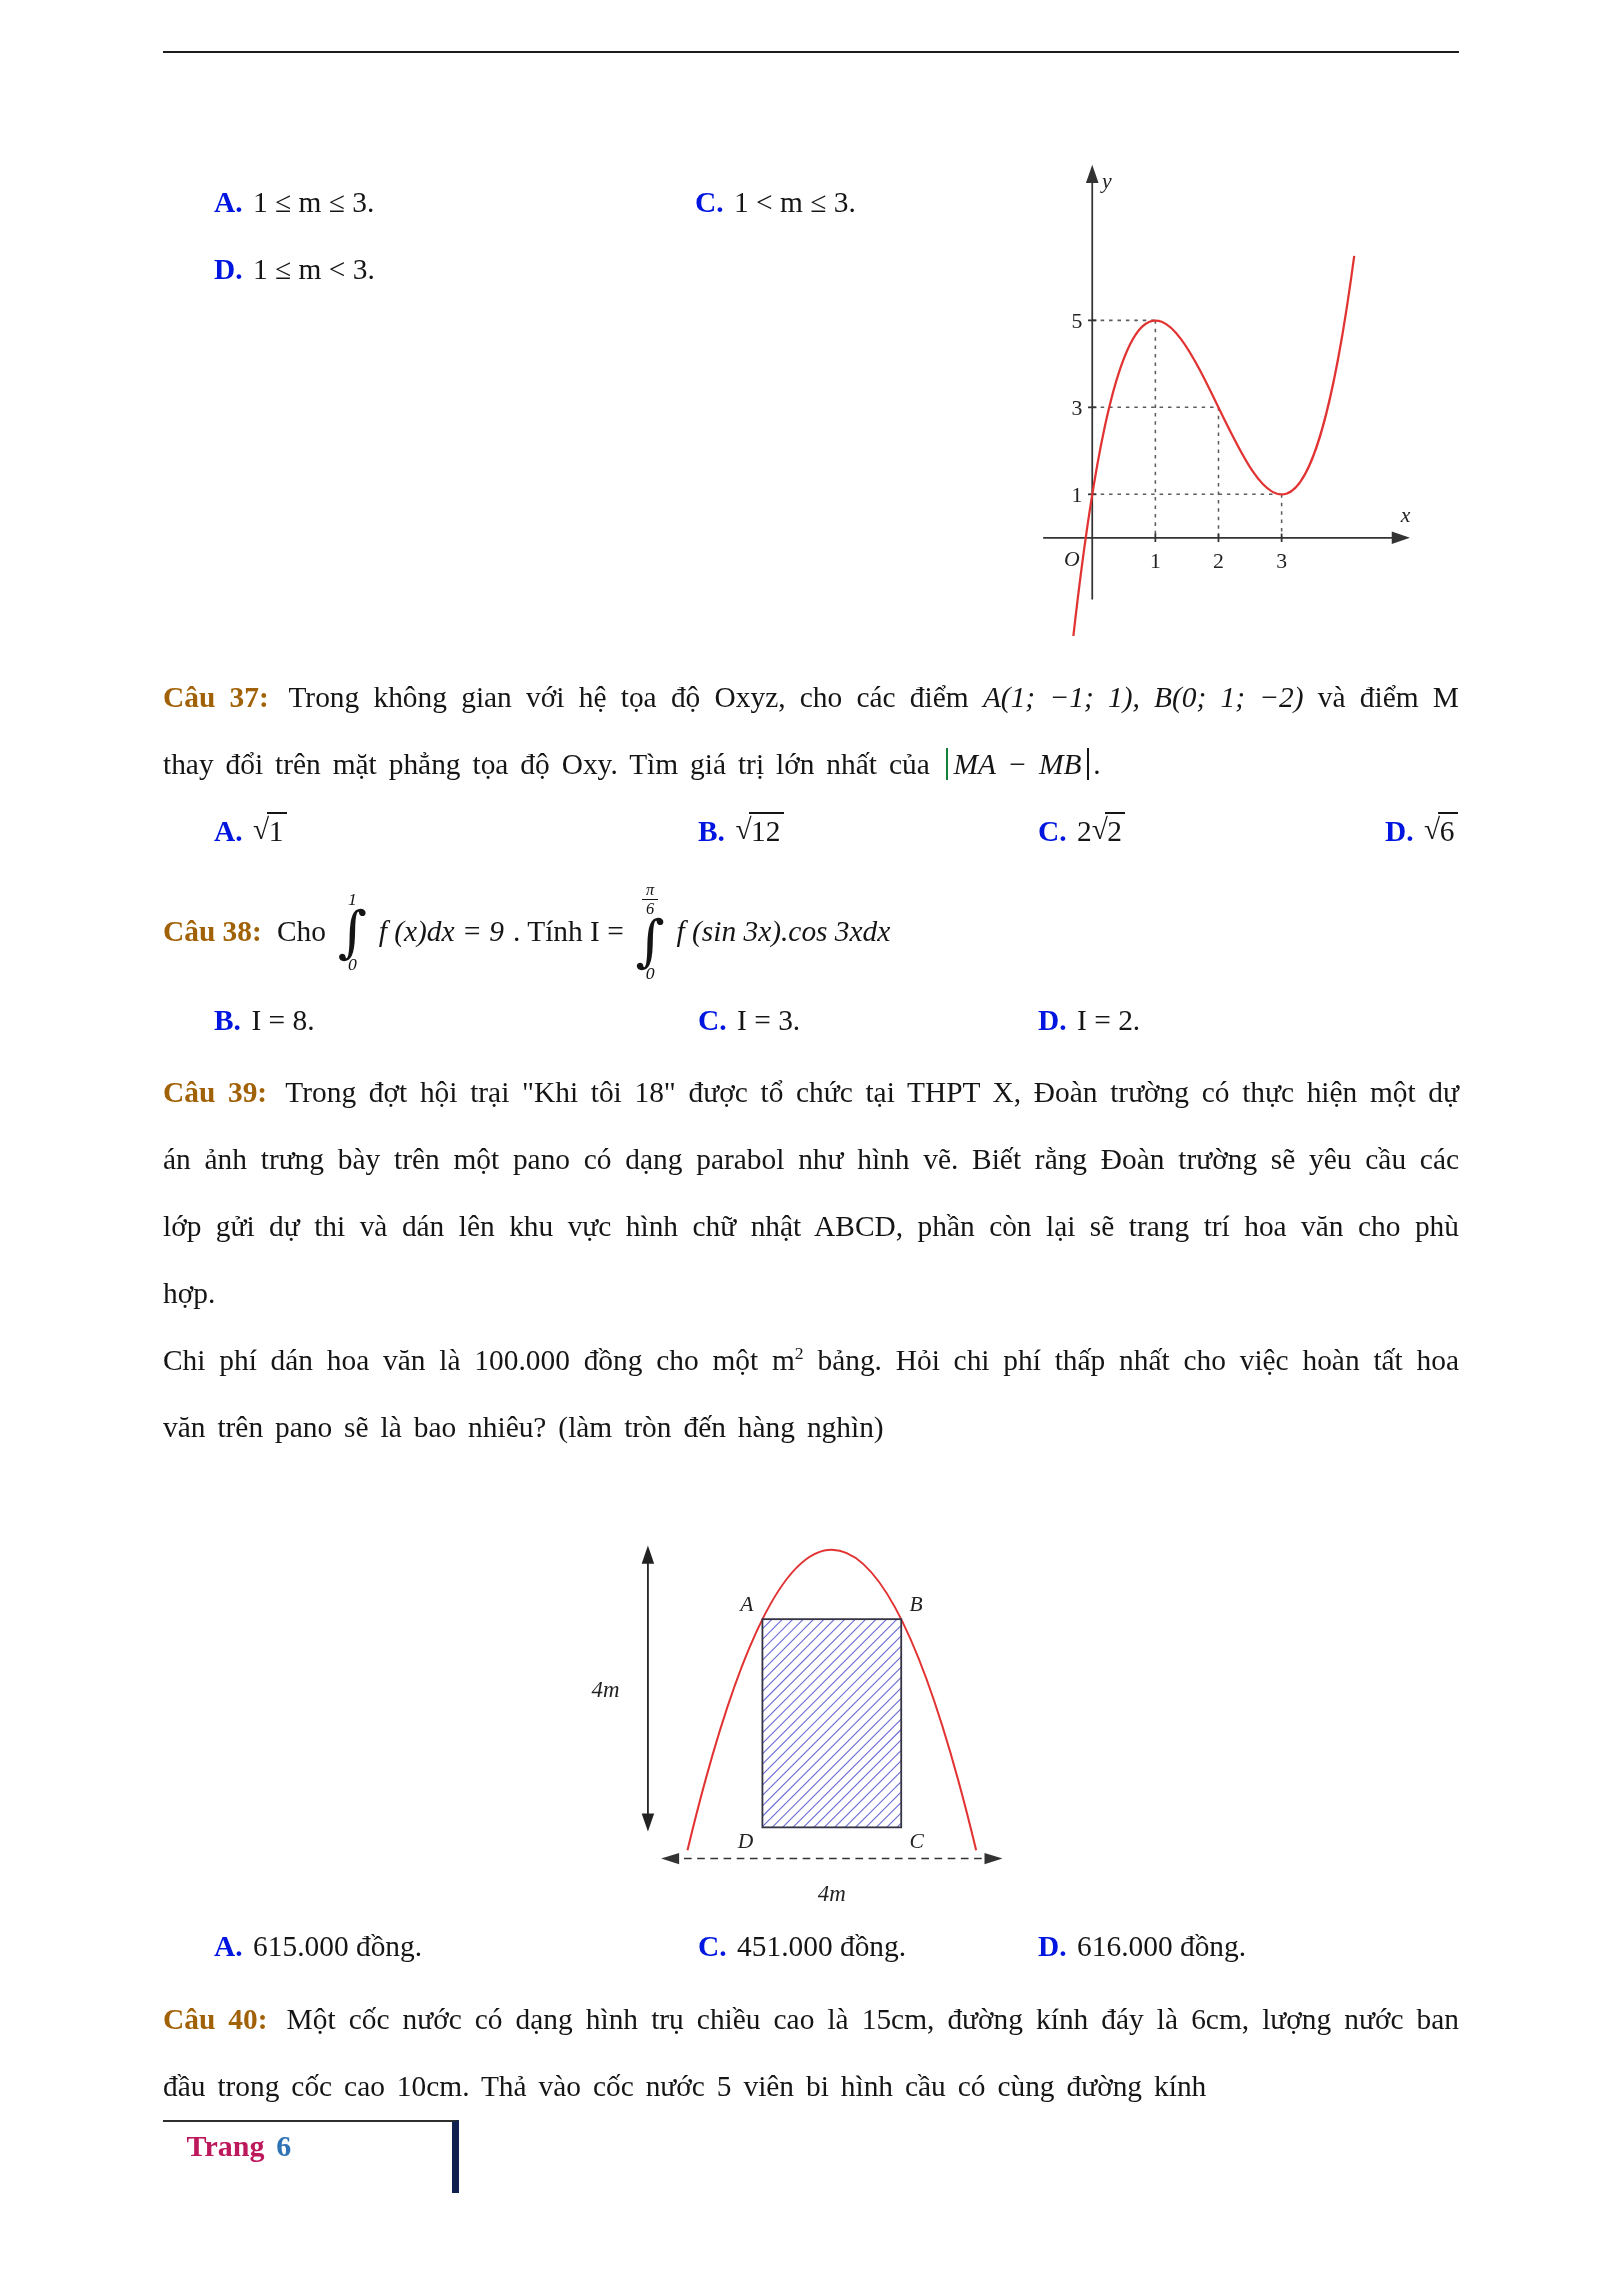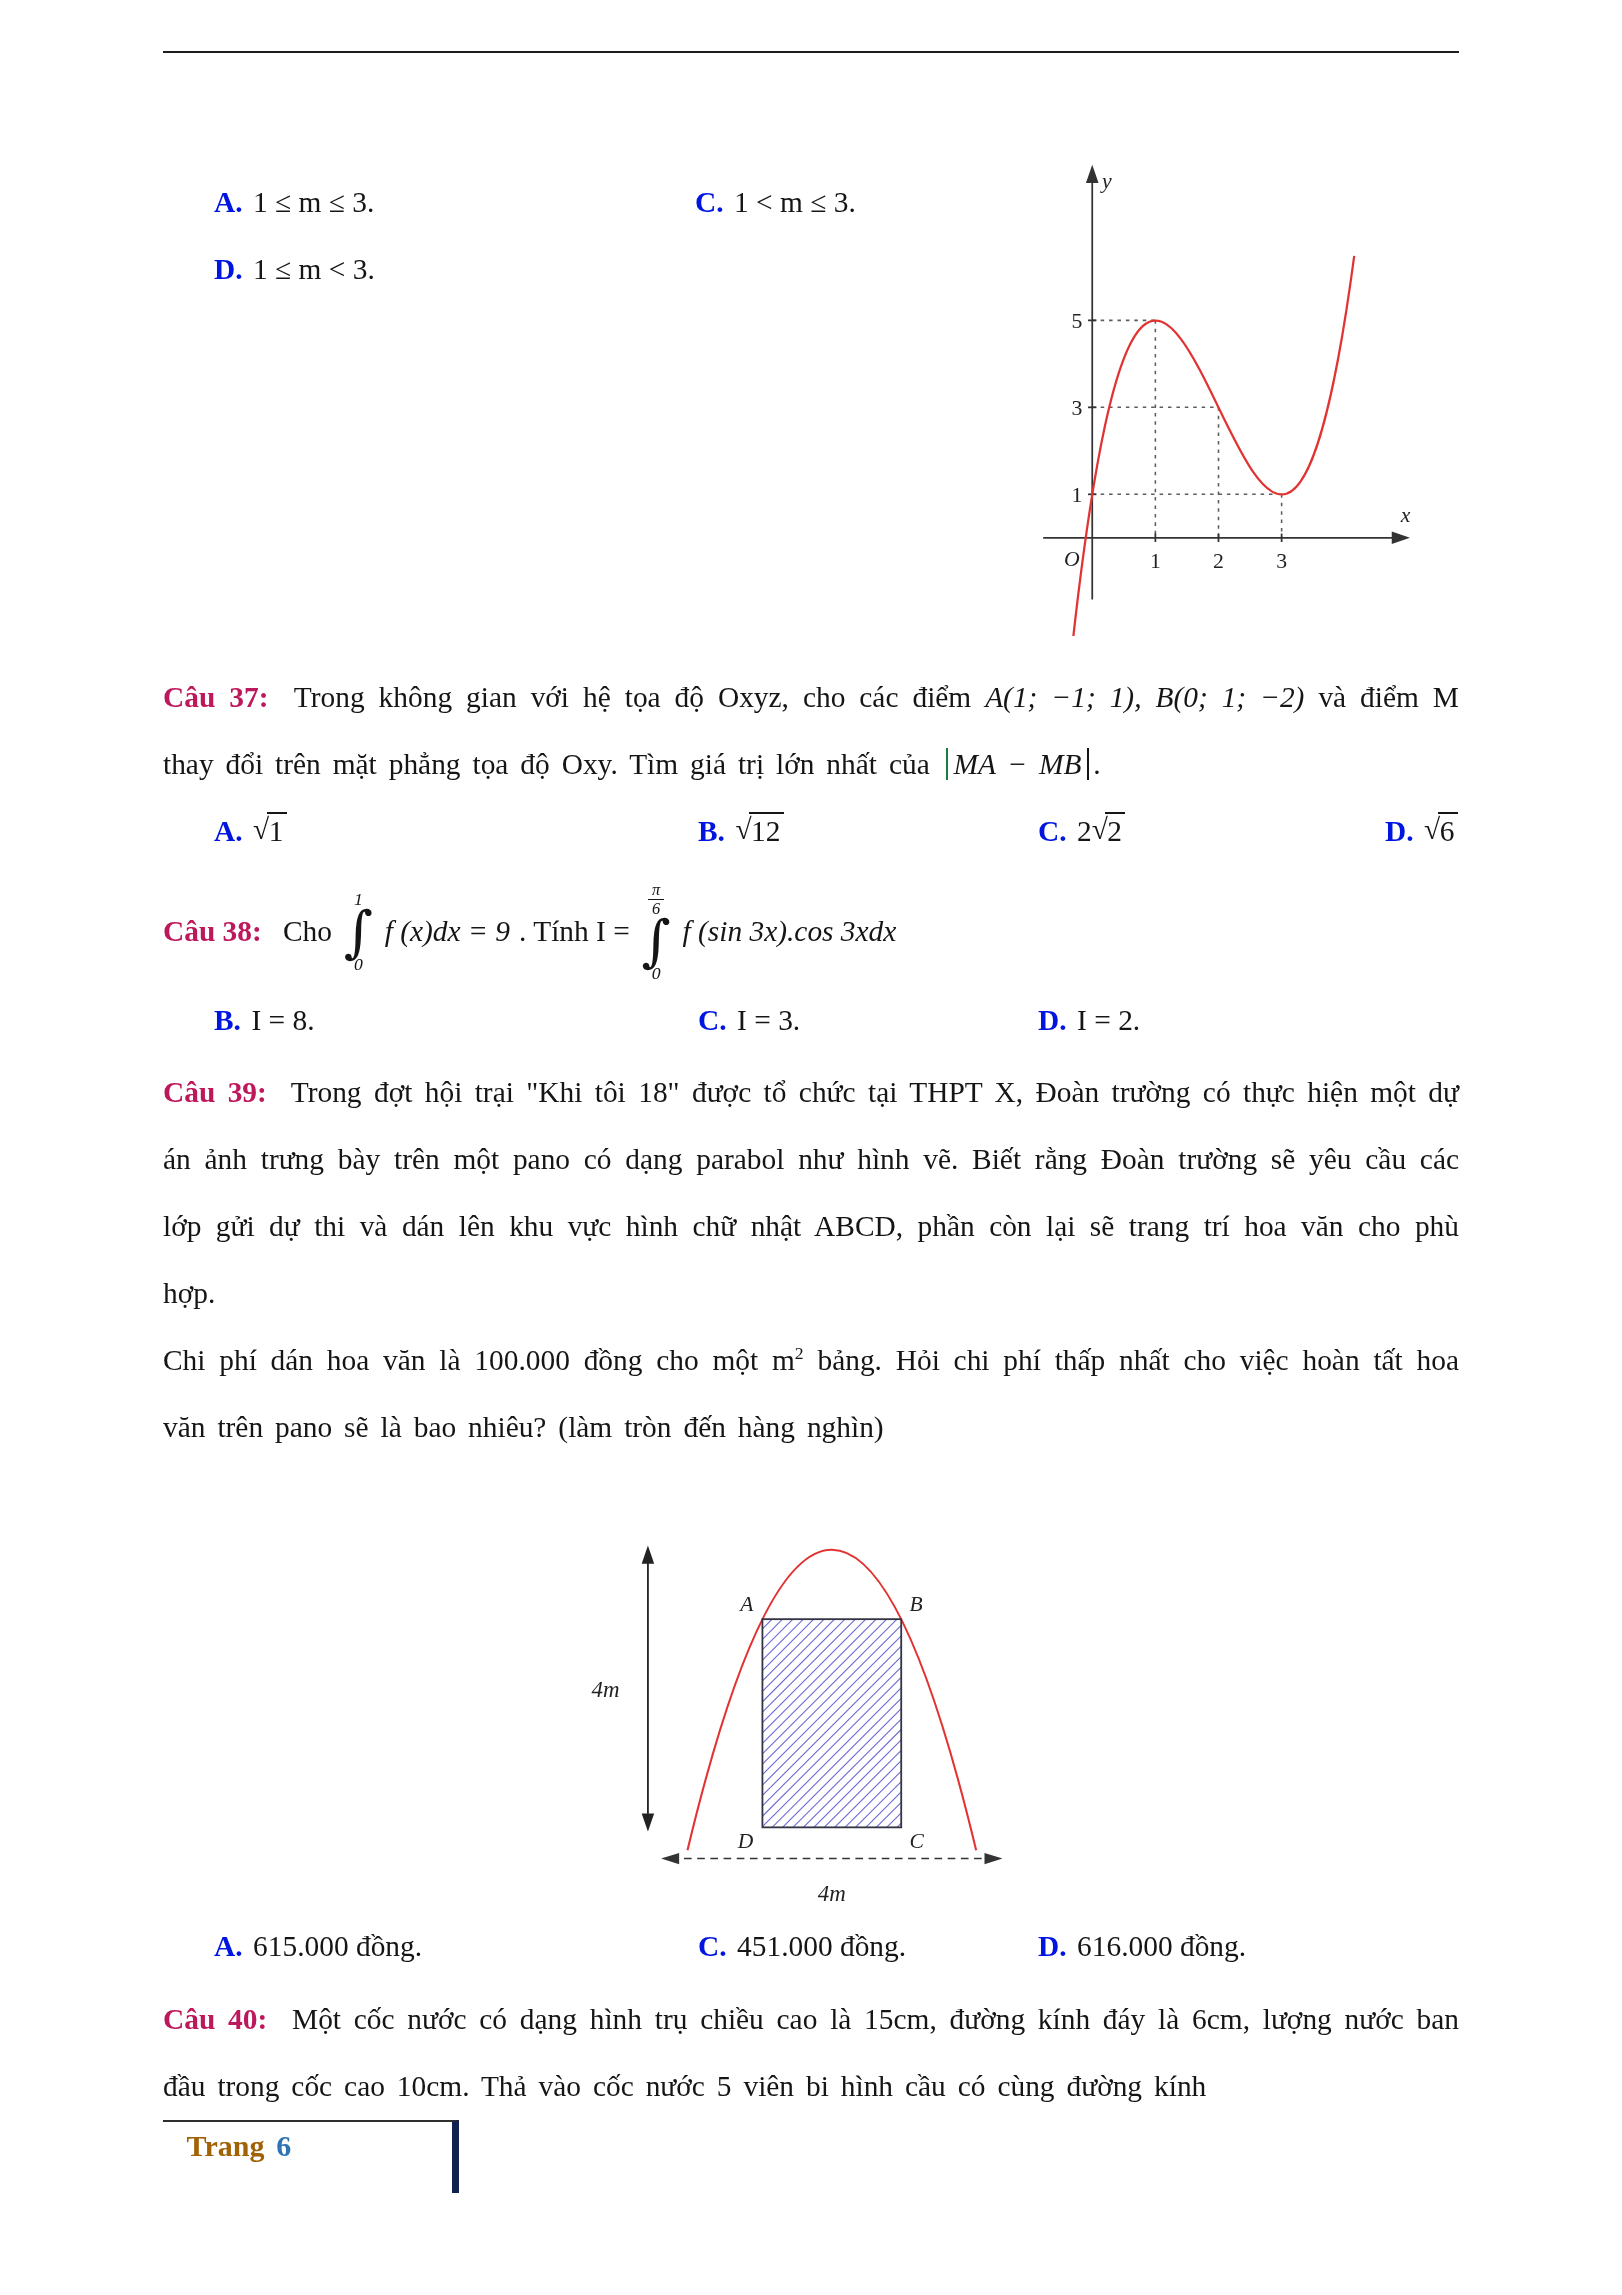--- a/index.html
+++ b/index.html
@@ -13,21 +13,21 @@
   .top-rule { border-top:2.6px solid #1c1c1c; margin-top:51px; }
 
   
   .row1 { display:flex; justify-content:space-between; margin-top:92px; }
   .optgrid2 {
     flex:1; display:grid; grid-template-columns:481px auto;
     row-gap:34px; padding:41px 0 0 51px; align-content:start;
   }
   .opt { white-space:nowrap; }
   .optL { color:#0016e0; font-weight:bold; margin-right:10.5px; }
-  .qlabel { color:#be185d; font-weight:bold; margin-right:12px; }
+  .qlabel { color:#a16207; font-weight:bold; margin-right:6px; }
   .graph-svg { flex:none; width:393px; height:491px; margin-right:44px; }
 
   
   p.qpara { text-align:justify; line-height:67px; word-spacing:4.6px; }
   .sec37 { margin-top:27.5px; }
   .mathish { font-style:italic; }
   .abs { border-left:2px solid #15803d; border-right:2px solid #151515; padding:0 5.9px; margin:0 3.9px; }
   sup.pw { font-size:17.7px; vertical-align:super; line-height:0; }
 
   
@@ -58,21 +58,21 @@
   .sec39 { margin-top:5.2px; }
   .sec40 { margin-top:5.2px; }
 
   
   .footer {
     position:absolute; left:79px; top:2120px; width:296px; height:73px;
     border-top:2.6px solid #2e2e2e; border-right:7.2px solid #10214f;
     padding:6.5px 0 0 23.6px; display:flex; gap:11.8px; align-items:flex-start;
     font-size:30px; font-weight:bold;
   }
-  .ftr-label { color:#a16207;text-align:center; }
+  .ftr-label { color:#be185d;text-align:center; }
   .ftr-num { color:#2e74b5; }
 
   svg text { font-family:"Liberation Serif", serif; }
 </style>
 </head>
 <body>
 
 <div class="page">
   <div class="content">
     <div class="top-rule"></div>

